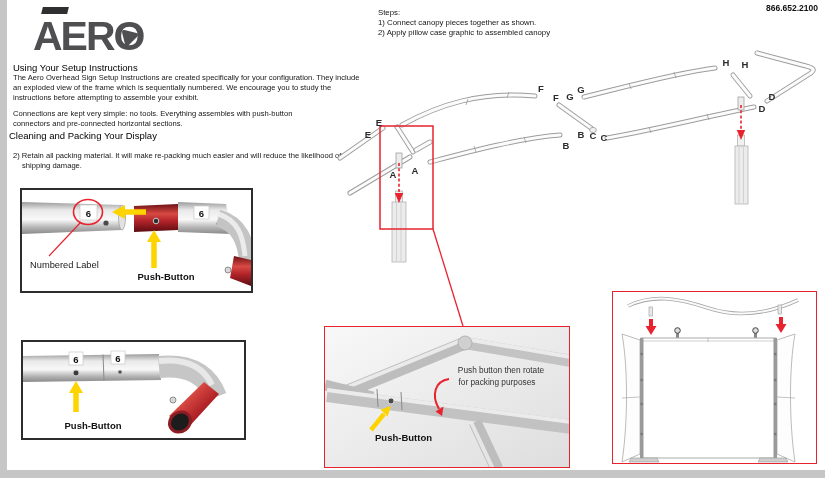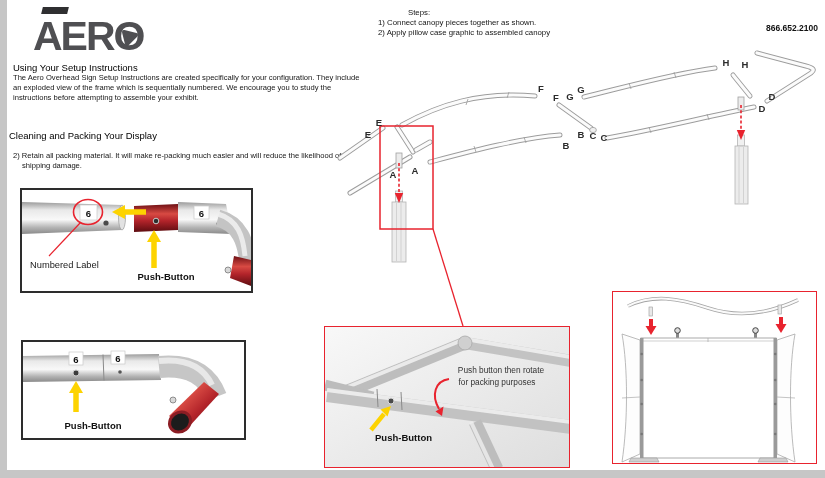--- a/index.html
+++ b/index.html
@@ -33,28 +33,29 @@
 <div class="page">
 
   <div class="abs" style="left:26px;top:8px;width:130px;height:48px;">
     <div class="abs" style="left:9px;top:-1px;width:26px;height:7px;background:#2f2f31;transform:skewX(-14deg);"></div>
     <div class="abs logo" style="left:0;top:8px;">AERO</div>
     <svg class="abs" style="left:87px;top:20px;" width="19" height="19" viewBox="0 0 19 19">
       <path d="M4,4 L16,7 L7,16 Z" fill="#4f4f52" stroke="#4f4f52" stroke-width="4" stroke-linejoin="round"></path>
     </svg>
   </div>
 
-  <div class="abs phone" style="top:3px;right:7px;margin-top:20px;">866.652.2100</div>
+  <div class="abs phone" style="top:3px;right:7px;">866.652.2100</div>
 
   <div class="abs h1" style="left:6px;top:62px;">Using Your Setup Instructions</div>
   <div class="abs bodytxt" style="left:6px;top:73px;width:356px;">The Aero Overhead Sign Setup Instructions are created specifically for your configuration. They include an exploded view of the frame which is sequentially numbered. We encourage you to study the instructions before attempting to assemble your exhibit.</div>
+  <div class="abs bodytxt" style="left:6px;top:109px;width:300px;">Connections are kept very simple: no tools. Everything assembles with push-button connectors and pre-connected horizontal sections.</div>
   <div class="abs h1" style="left:2px;top:130px;text-align:right;">Cleaning and Packing Your Display</div>
   <div class="abs bodytxt hang" style="left:6px;top:151px;width:348px;">2) Retain all packing material. It will make re-packing much easier and will reduce the likelihood of shipping damage.</div>
 
-  <div class="abs stepstxt" style="left:371px;top:8px;margin-left:30px;">Steps:</div>
+  <div class="abs stepstxt" style="left:371px;top:8px;">Steps:</div>
   <div class="abs stepstxt" style="left:371px;top:18px;">1) Connect canopy pieces together as shown.</div>
   <div class="abs stepstxt" style="left:371px;top:28px;">2) Apply pillow case graphic to assembled canopy</div>
 
   <svg class="abs" style="left:323px;top:45px;" width="495" height="290" viewBox="0 0 495 290">
 
     <g>
       <path class="t-o" d="M10,113 L53,83"></path>
         <path class="t-i" d="M10,113 L53,83"></path>
       <path class="t-o" d="M20,148 L80,112"></path>
         <path class="t-i" d="M20,148 L80,112"></path>

